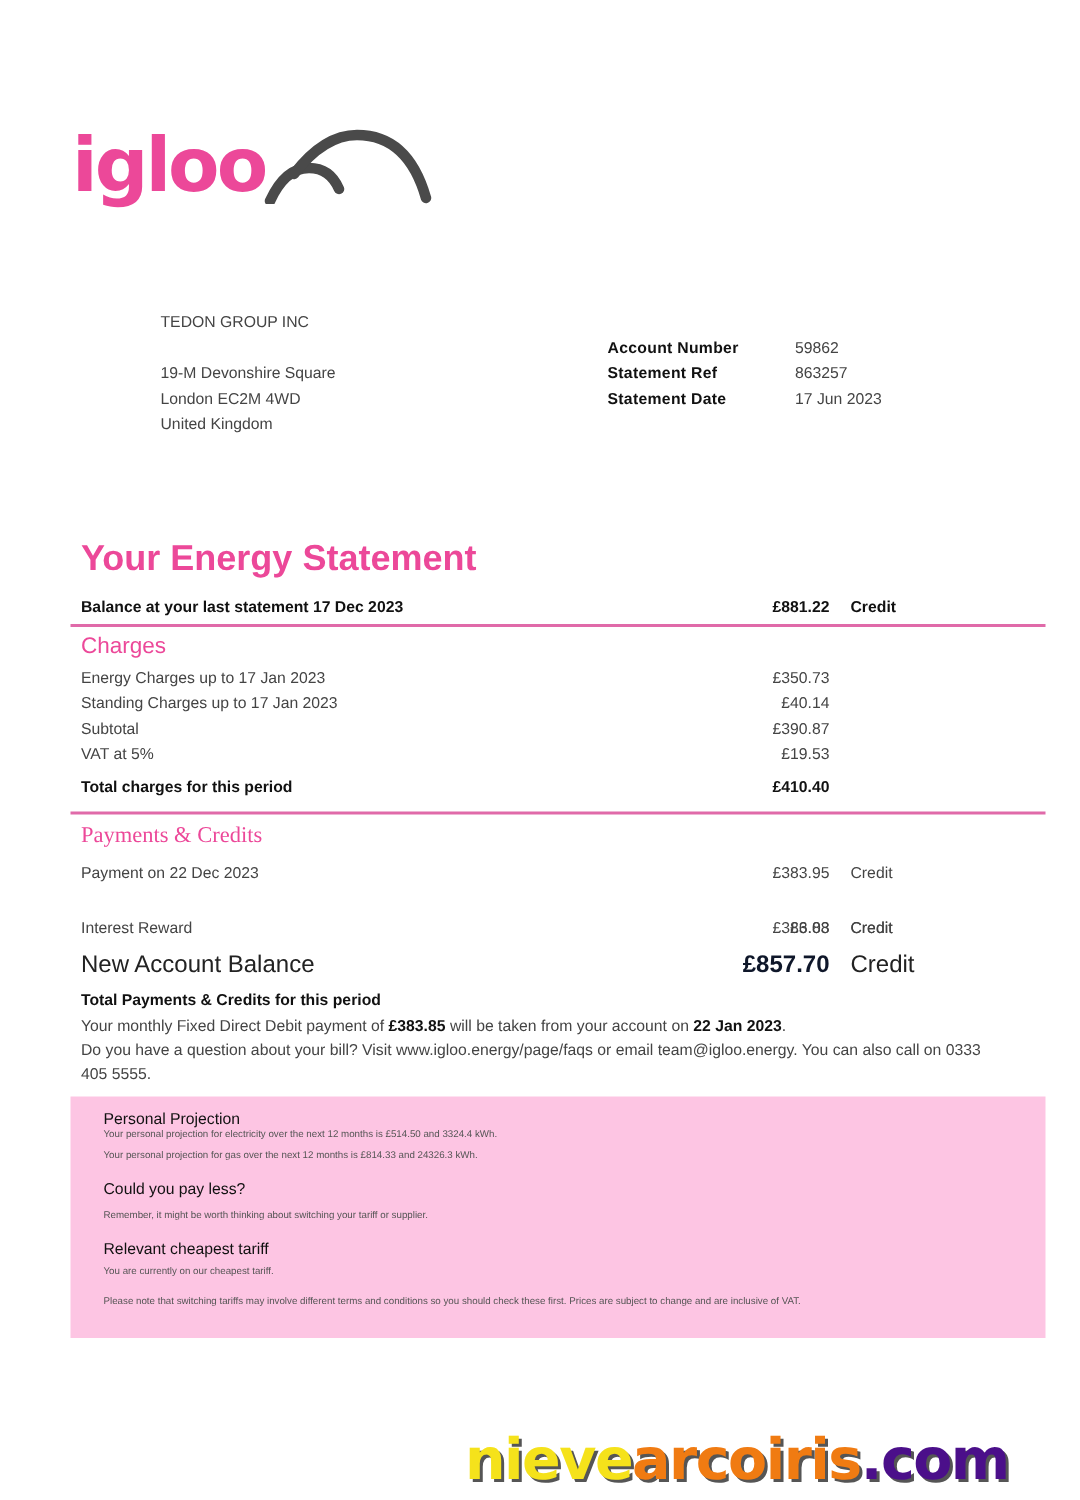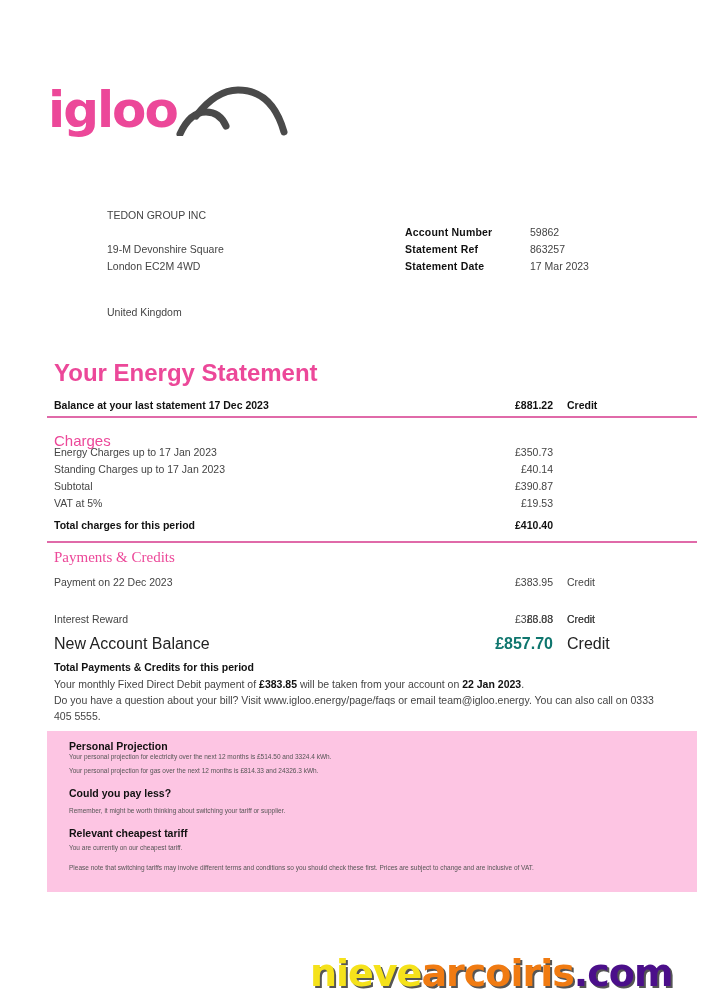--- a/index.html
+++ b/index.html
@@ -23,28 +23,28 @@
   .row .amt { position:absolute; right:144px; top:0; text-align:right; }
   .row .crd { position:absolute; left:513px; top:0; }
   .row.bold { font-weight:bold; color:#111; }
 
   .hr { position:absolute; left:47px; width:650px; height:2px; background:#e06aa9; }
 
   .section { left:54px; font-size:15px; color:#ec4899; }
 
   .big-row { position:absolute; left:54px; width:643px; top:635px; height:22px; }
   .big-row .lbl { position:absolute; left:0; top:0; font-size:16px; color:#222; }
-  .big-row .amt { position:absolute; right:144px; top:0; font-size:16px; font-weight:bold; color:#0f766e; }
+  .big-row .amt { position:absolute; right:144px; top:0; font-size:16px; font-weight:bold; color:#0f172a; }
   .big-row .crd { position:absolute; left:513px; top:0; font-size:16px; color:#222; }
 
   .note { left:54px; top:676px; width:620px; font-size:10.5px; color:#444; line-height:16px; }
   .note b { color:#111; }
 
   .pink { left:47px; top:731px; width:650px; height:161px; background:#fdc5e3; }
-  .pink .h { position:absolute; left:22px; font-size:10.5px; font-weight:bold; color:#111; }
+  .pink .h { position:absolute; left:22px; font-size:10.5px; font-weight:normal; color:#111; }
   .pink .t { position:absolute; left:22px; font-size:6.5px; color:#555; line-height:9px; width:615px; }
 
   .wm { left:310px; top:915px; font-family:"DejaVu Sans", sans-serif; font-weight:bold; font-size:38px; letter-spacing:-1px; text-shadow:2px 2px 0 #555;margin-top:36px; }
   .wm .y { color:#f5e21b; }
   .wm .o { color:#f07b12; }
   .wm .p { color:#4b0f8a; }
 </style>
 </head>
 <body>
 
@@ -52,39 +52,39 @@
   <span class="logo-text">igloo</span>
   <svg class="logo-arc" width="115" height="50" viewBox="0 0 115 50">
     <path d="M4 48 Q14 26 30 26 Q44 26 50 40" fill="none" stroke="#4a4a4a" stroke-width="7" stroke-linecap="round"></path>
     <path d="M20 30 Q40 4 62 4 Q96 4 108 46" fill="none" stroke="#4a4a4a" stroke-width="7" stroke-linecap="round"></path>
   </svg>
 </div>
 
 <div class="abs addr" style="top:207px;">TEDON GROUP INC</div>
 <div class="abs addr" style="top:241px;">19-M Devonshire Square</div>
 <div class="abs addr" style="top:258px;">London EC2M 4WD</div>
-<div class="abs addr" style="top:275px;margin-top:29px;">United Kingdom</div>
+<div class="abs addr" style="top:275px;">United Kingdom</div>
 
 <div class="abs acct-label" style="top:226px;">Account Number</div>
 <div class="abs acct-val" style="top:226px;">59862</div>
 <div class="abs acct-label" style="top:243px;">Statement Ref</div>
 <div class="abs acct-val" style="top:243px;">863257</div>
 <div class="abs acct-label" style="top:260px;">Statement Date</div>
-<div class="abs acct-val" style="top:260px;">17 Mar 2023</div>
+<div class="abs acct-val" style="top:260px;">17 Jun 2023</div>
 
 <div class="abs title">Your Energy Statement</div>
 
 <div class="row bold" style="top:399px;">
   <span class="lbl">Balance at your last statement 17 Dec 2023</span>
   <span class="amt">£881.22</span>
   <span class="crd">Credit</span>
 </div>
 <div class="hr" style="top:416px;"></div>
 
-<div class="abs section" style="top:432px;">Charges</div>
+<div class="abs section" style="top:422px;">Charges</div>
 <div class="row" style="top:446px;">
   <span class="lbl">Energy Charges  up to  17  Jan 2023</span>
   <span class="amt">£350.73</span>
 </div>
 <div class="row" style="top:463px;">
   <span class="lbl">Standing Charges  up to  17  Jan 2023</span>
   <span class="amt">£40.14</span>
 </div>
 <div class="row" style="top:480px;">
   <span class="lbl">Subtotal</span>

